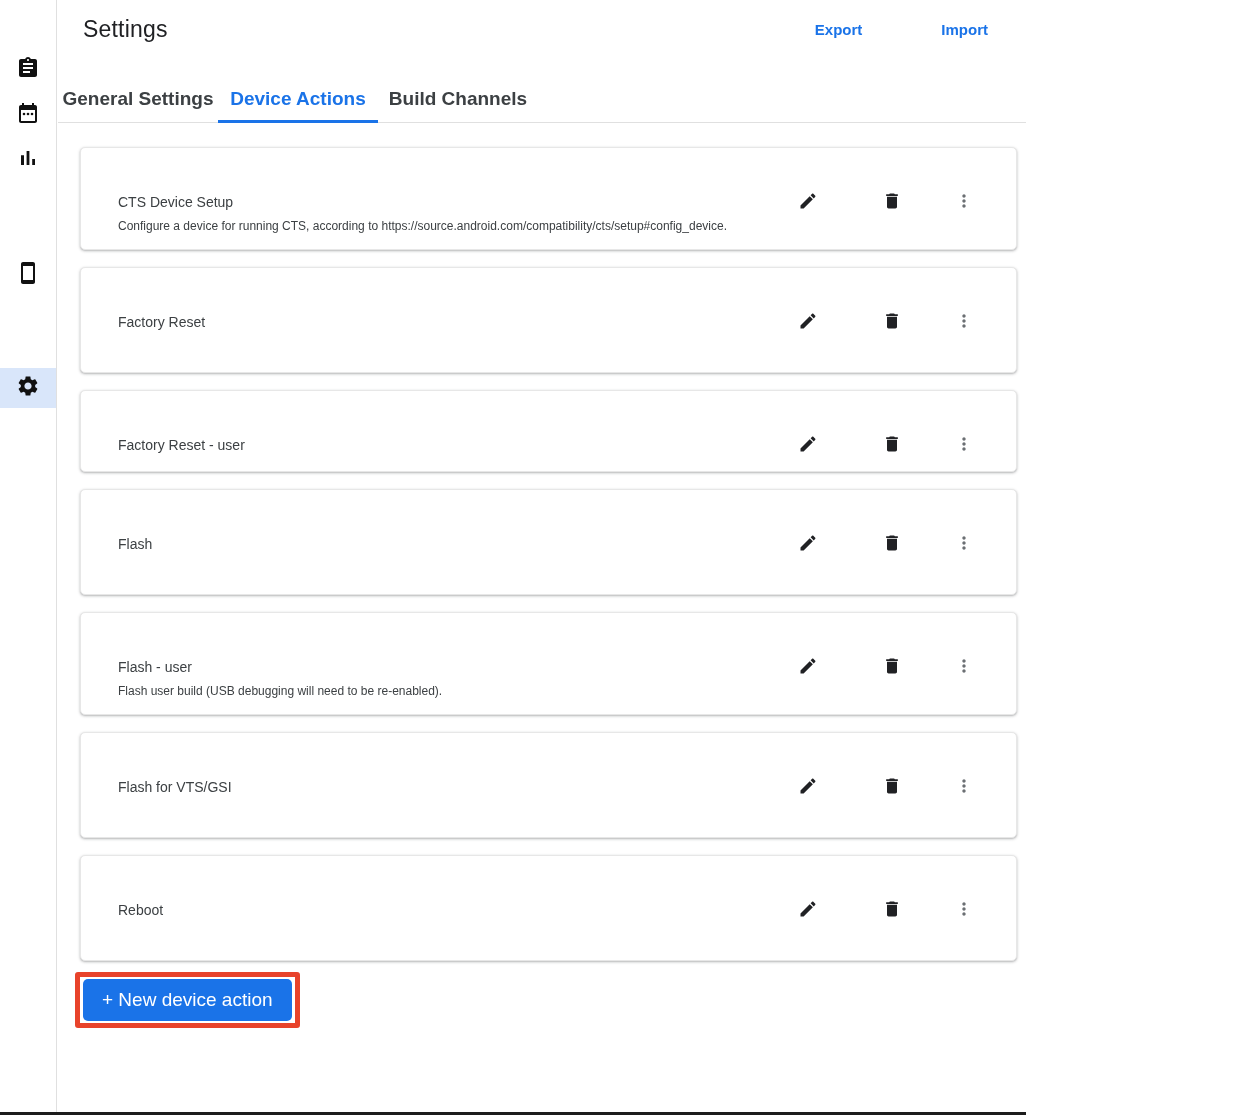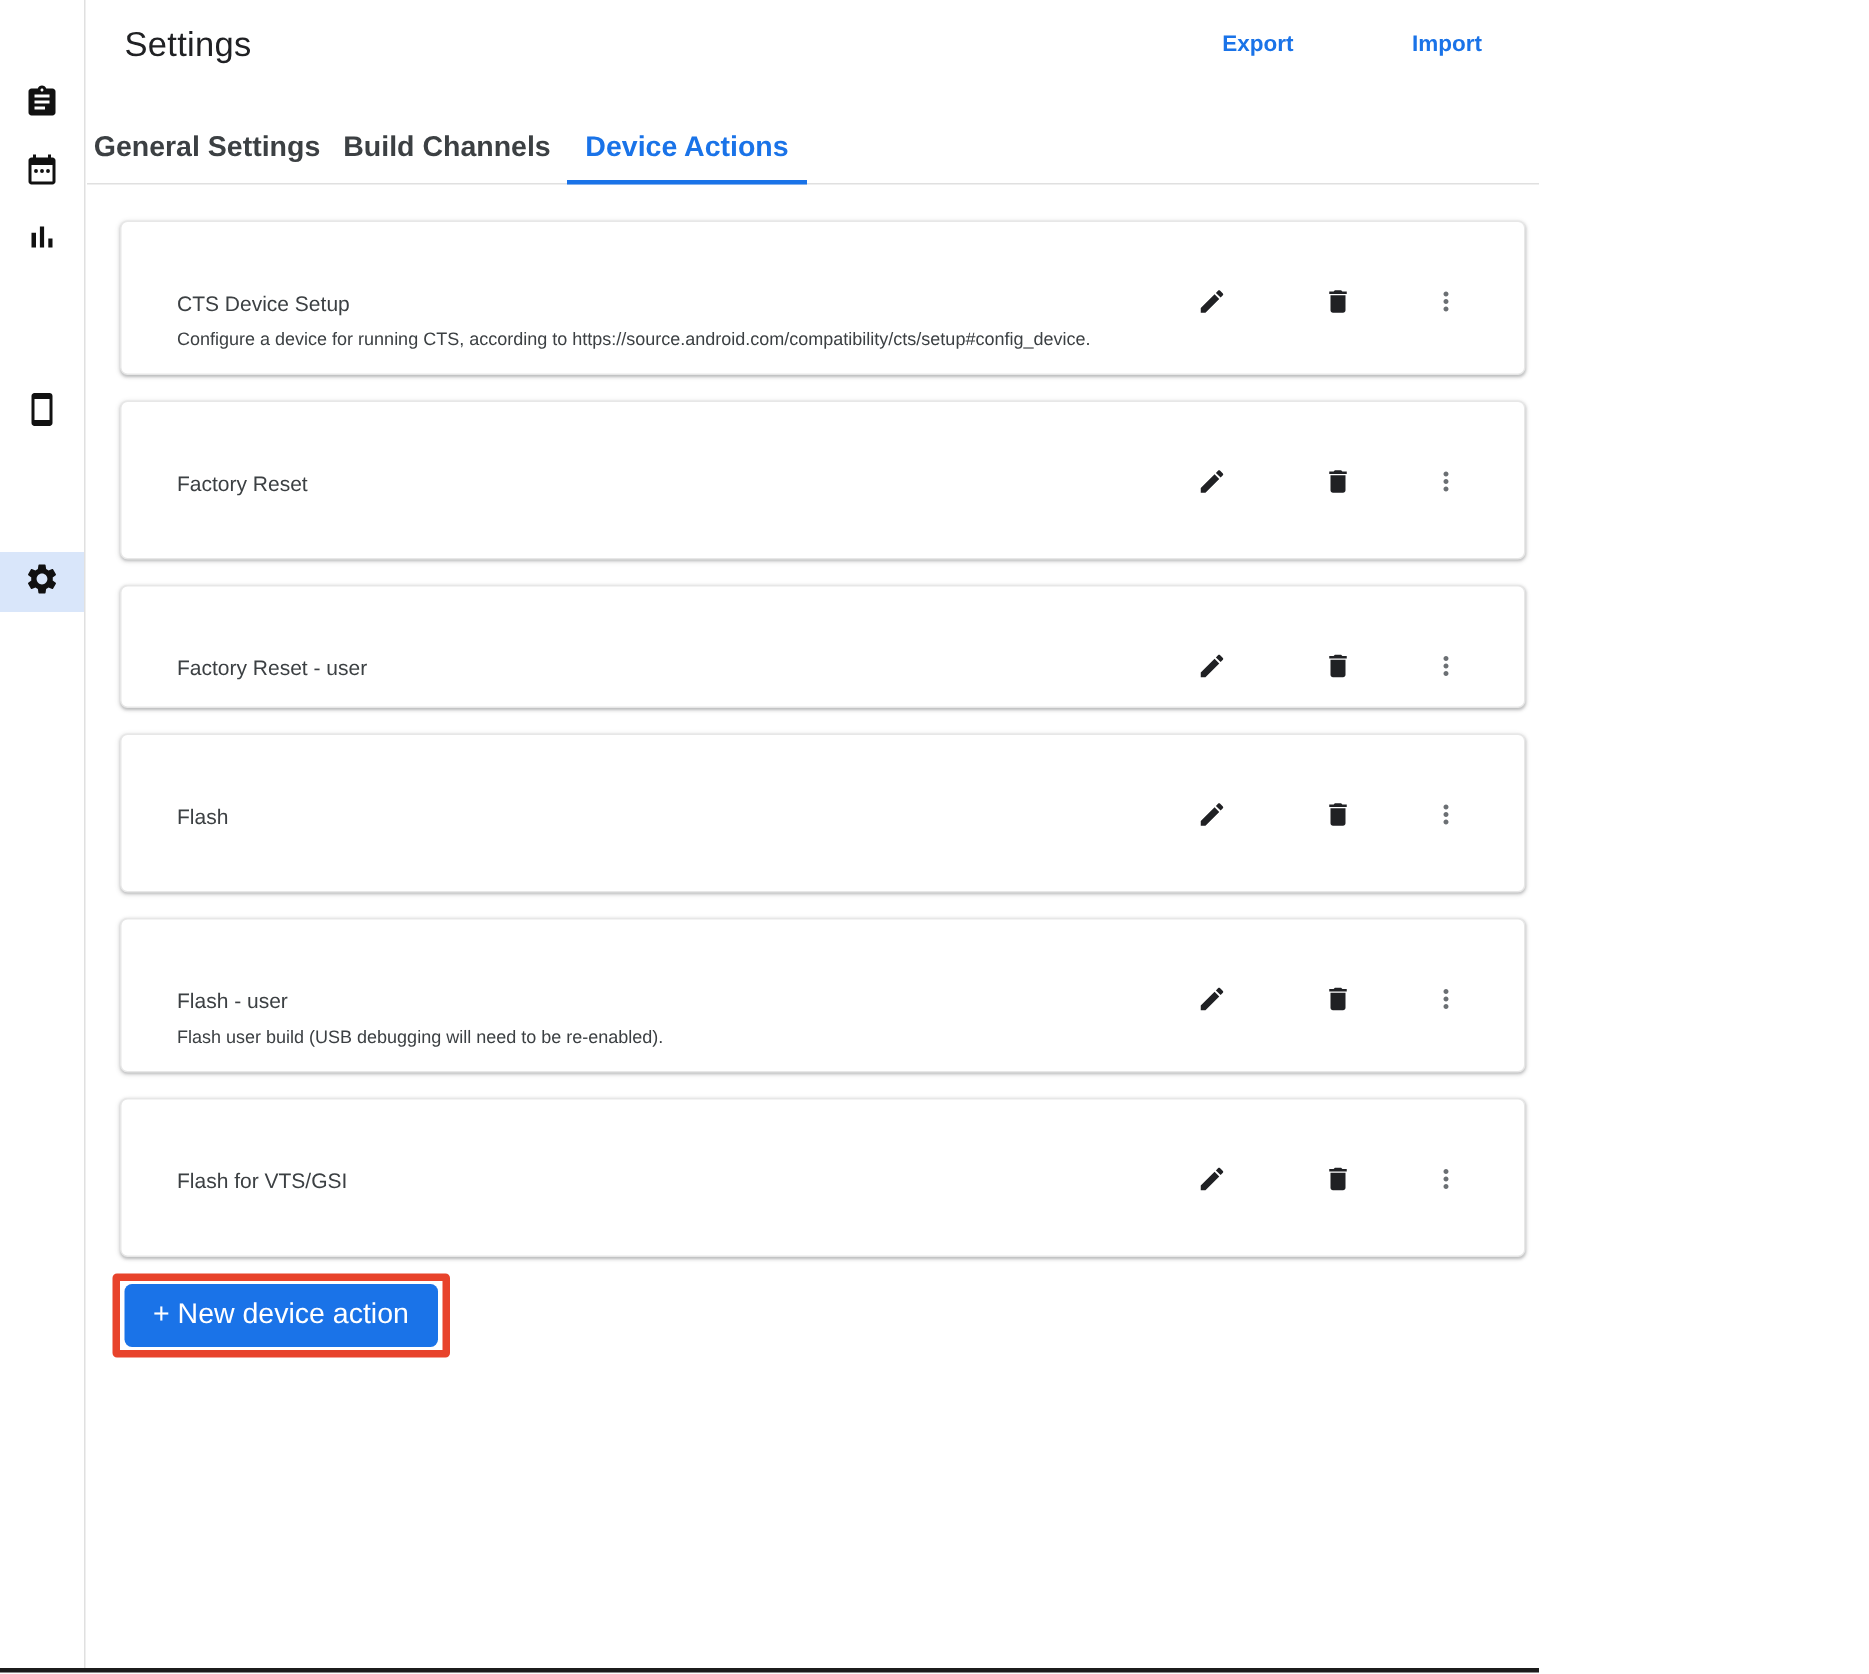--- a/index.html
+++ b/index.html
@@ -102,22 +102,22 @@
     <div class="header">
       <h1 class="page-title">Settings</h1>
       <div class="header-links">
         <a>Export</a>
         <a>Import</a>
       </div>
     </div>
 
     <div class="tabs">
       <div class="tab">General Settings</div>
+      <div class="tab active">Device Actions</div>
       <div class="tab">Build Channels</div>
-      <div class="tab active">Device Actions</div>
     </div>
 
     <div class="content">
       <div class="card-list">
   <section class="card">
     <div class="card-row">
       <span class="card-title">CTS Device Setup</span>
       <span class="card-icons">
         <button class="icon-btn icon-edit">
                   <span><svg viewBox="0 0 24 24">
@@ -251,20 +251,43 @@
         <button class="icon-btn icon-more">
                   <span><svg viewBox="0 0 24 24">
                       <path d="M12 8c1.1 0 2-.9 2-2s-.9-2-2-2-2 .9-2 2 .9 2 2 2zm0 2c-1.1 0-2 .9-2 2s.9 2 2 2 2-.9 2-2-.9-2-2-2zm0 6c-1.1 0-2 .9-2 2s.9 2 2 2 2-.9 2-2-.9-2-2-2z"></path>
                     </svg></span>
                 </button>
       </span>
     </div>
 
   </section>
 
+  <section class="card no-desc">
+    <div class="card-row">
+      <span class="card-title">Reboot</span>
+      <span class="card-icons">
+        <button class="icon-btn icon-edit">
+                  <span><svg viewBox="0 0 24 24">
+                      <path d="M3 17.25V21h3.75L17.81 9.94l-3.75-3.75L3 17.25zM20.71 7.04c.39-.39.39-1.02 0-1.41l-2.34-2.34c-.39-.39-1.02-.39-1.41 0l-1.83 1.83 3.75 3.75 1.83-1.83z"></path>
+                    </svg></span>
+                </button>
+        <button class="icon-btn icon-delete">
+                  <span><svg viewBox="0 0 24 24">
+                      <path d="M6 19c0 1.1.9 2 2 2h8c1.1 0 2-.9 2-2V7H6v12zM19 4h-3.5l-1-1h-5l-1 1H5v2h14V4z"></path>
+                    </svg></span>
+                </button>
+        <button class="icon-btn icon-more">
+                  <span><svg viewBox="0 0 24 24">
+                      <path d="M12 8c1.1 0 2-.9 2-2s-.9-2-2-2-2 .9-2 2 .9 2 2 2zm0 2c-1.1 0-2 .9-2 2s.9 2 2 2 2-.9 2-2-.9-2-2-2zm0 6c-1.1 0-2 .9-2 2s.9 2 2 2 2-.9 2-2-.9-2-2-2z"></path>
+                    </svg></span>
+                </button>
+      </span>
+    </div>
+
+  </section>
 </div>
 
       <div class="new-action-wrap">
         <button class="new-action-btn">+ New device action</button>
       </div>
     </div>
   </main>
 
   <div class="bottom-edge"></div>
 </div>

